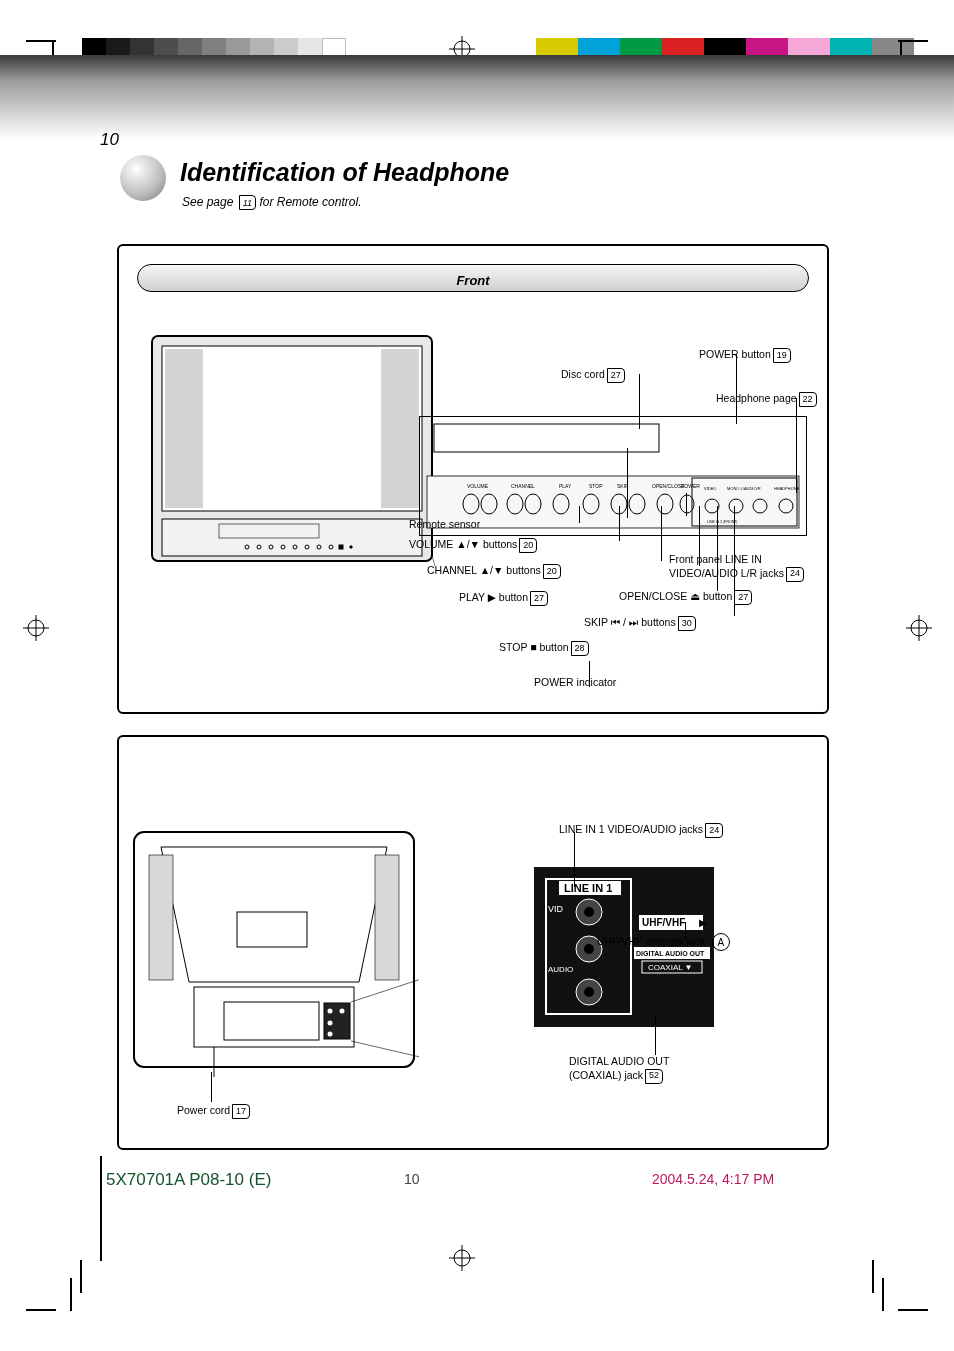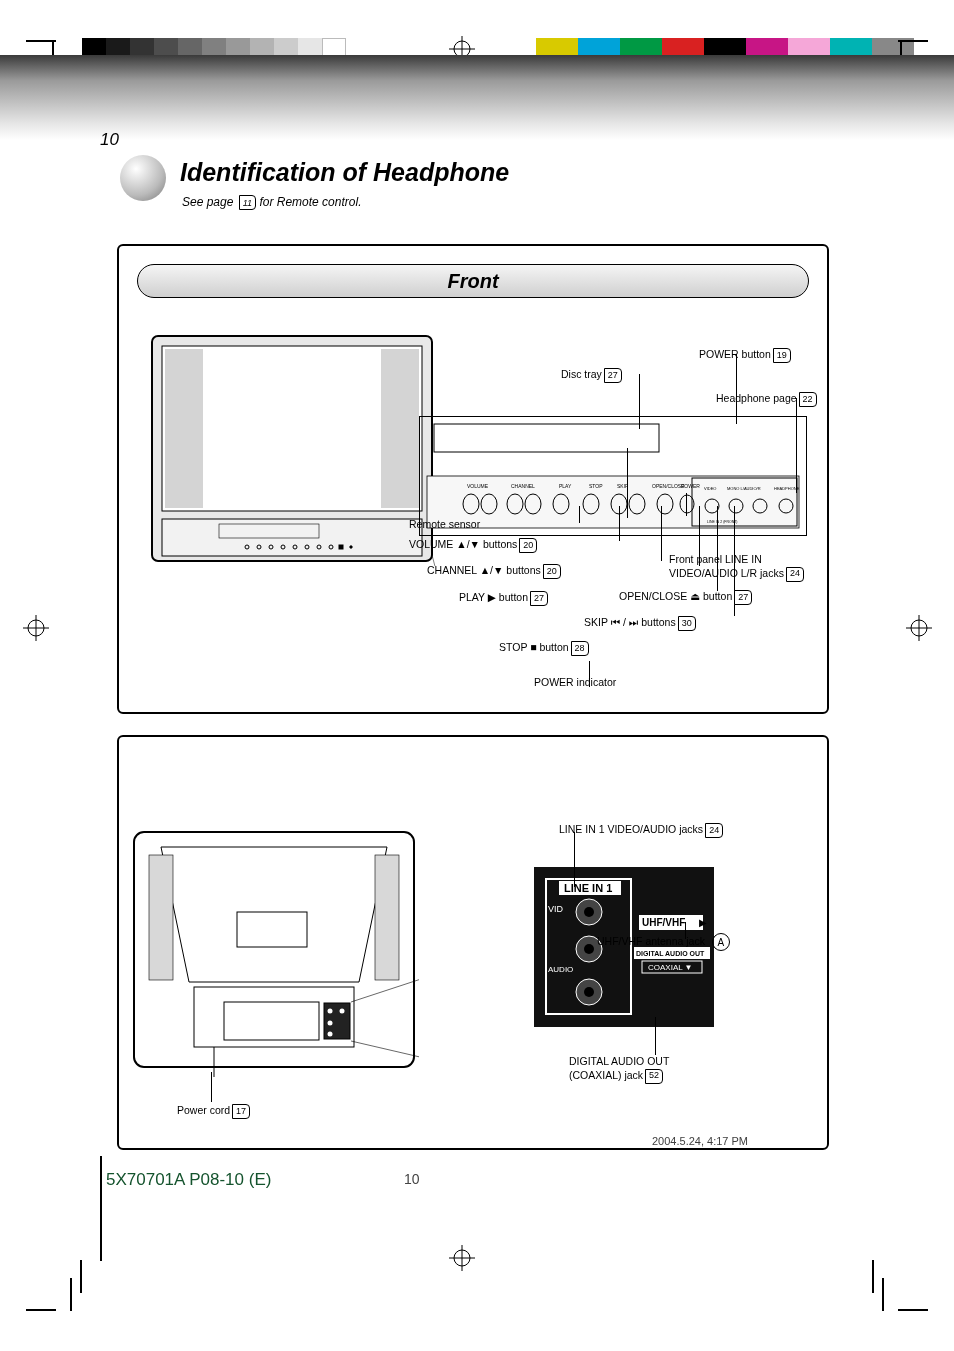--- a/index.html
+++ b/index.html
@@ -86,28 +86,28 @@
     background: #fff;
   }
   .panel-front { top: 244px; height: 470px; }
   .panel-rear  { top: 735px; height: 415px; }
 
   .panel-title-bar {
     position: absolute;
     top: 18px;
     left: 18px;
     right: 18px;
-    height: 34px;
+    height: 28px;
     border: 1px solid #000;
     border-radius: 18px;
     background: linear-gradient(#f5f5f5, #cfcfcf);
     text-align: center;
     font-style: italic;
     font-weight: bold;
-    font-size: 20px;
+    font-size: 13px;
     line-height: 32px;
   }
 
   .tv-front {
     position: absolute;
     top: 85px;
     left: 28px;
     width: 290px;
   }
   .dvd-front {
@@ -305,21 +305,21 @@
   <div class="line" style="top:260px;left:598px;width:1px;height:85px"></div>
   <div class="line" style="top:260px;left:580px;width:1px;height:60px"></div>
   <div class="line" style="top:260px;left:542px;width:1px;height:55px"></div>
   <div class="line" style="top:260px;left:500px;width:1px;height:35px"></div>
   <div class="line" style="top:260px;left:460px;width:1px;height:17px"></div>
   <div class="line" style="top:415px;left:470px;width:1px;height:26px"></div>
 
   <div class="lbl" style="top:272px;left:290px">Remote sensor</div>
   <div class="lbl" style="top:430px;left:415px">POWER indicator</div>
   <div class="lbl" style="top:122px;left:442px">
-    <span>Disc tray</span><span class="pg-tag">27</span>
+    <span>Disc cord</span><span class="pg-tag">27</span>
   </div>
   <div class="lbl" style="top:102px;left:580px">
     <span>POWER button</span><span class="pg-tag">19</span>
   </div>
   <div class="lbl" style="top:146px;left:597px">
     <span>Headphone page</span><span class="pg-tag">22</span>
   </div>
   <div class="lbl" style="top:307px;left:550px;width:160px">
     <span>Front panel LINE IN<br>VIDEO/AUDIO L/R jacks</span><span class="pg-tag">24</span>
   </div>
@@ -400,13 +400,13 @@
   <div class="lbl" style="top:318px;left:450px">
     <span>DIGITAL AUDIO OUT<br>(COAXIAL) jack</span><span class="pg-tag">52</span>
   </div>
   <div class="lbl" style="top:367px;left:58px">
     <span>Power cord</span><span class="pg-tag">17</span>
   </div>
 </div>
 
 <div class="pdf-label">5X70701A P08-10 (E)</div>
 <div class="lbl" style="top:1170px;left:404px;font-size:14px;color:#444">10</div>
-<div class="lbl" style="top:1134px;left:652px;font-size:11px;color:#404040">2004.5.24, 4:17 PM</div>
+<div class="lbl" style="top:1170px;left:652px;font-size:14px;color:#be185d">2004.5.24, 4:17 PM</div>
 
 </body></html>

